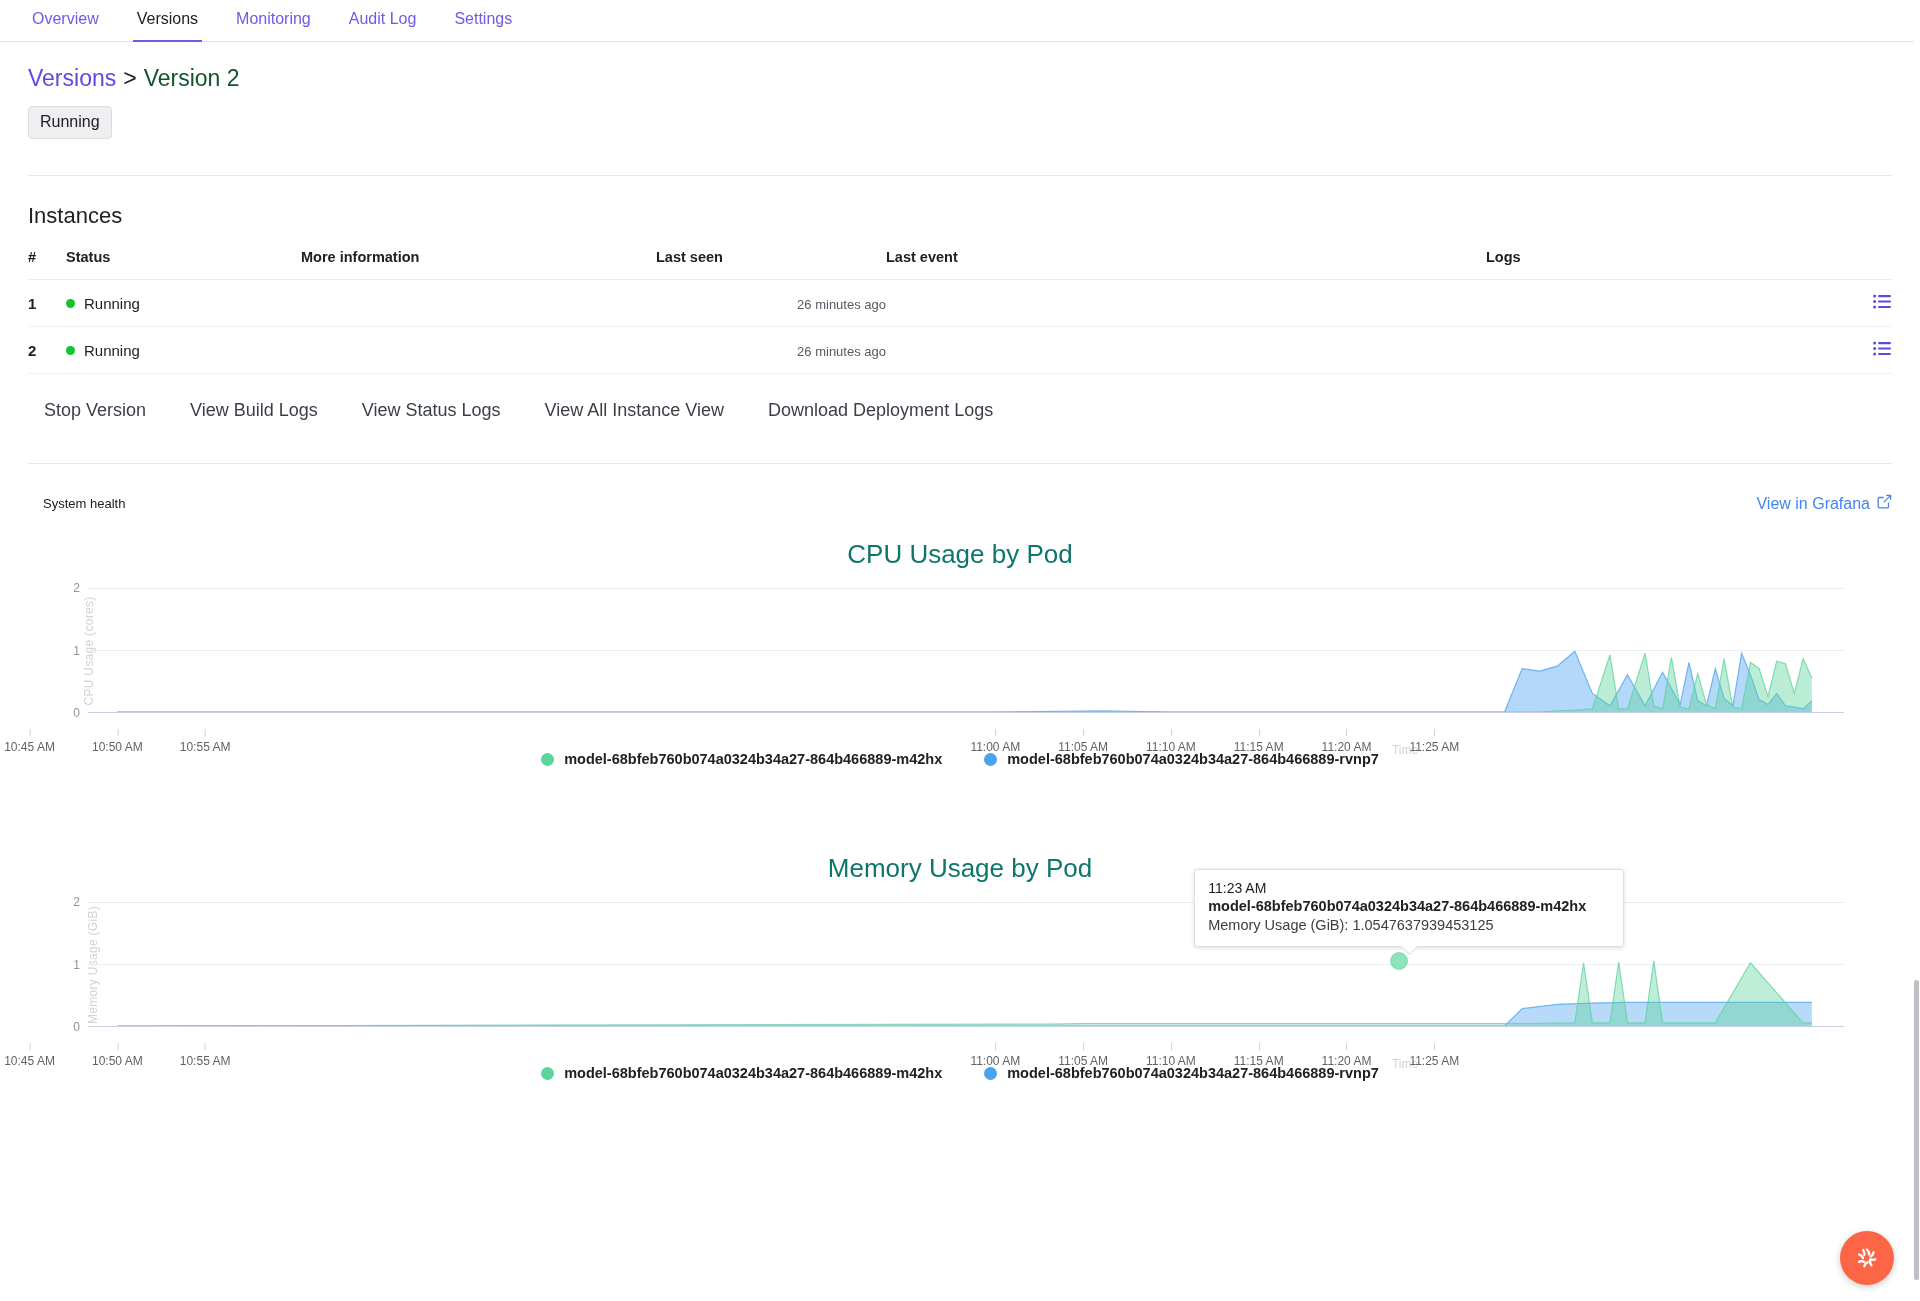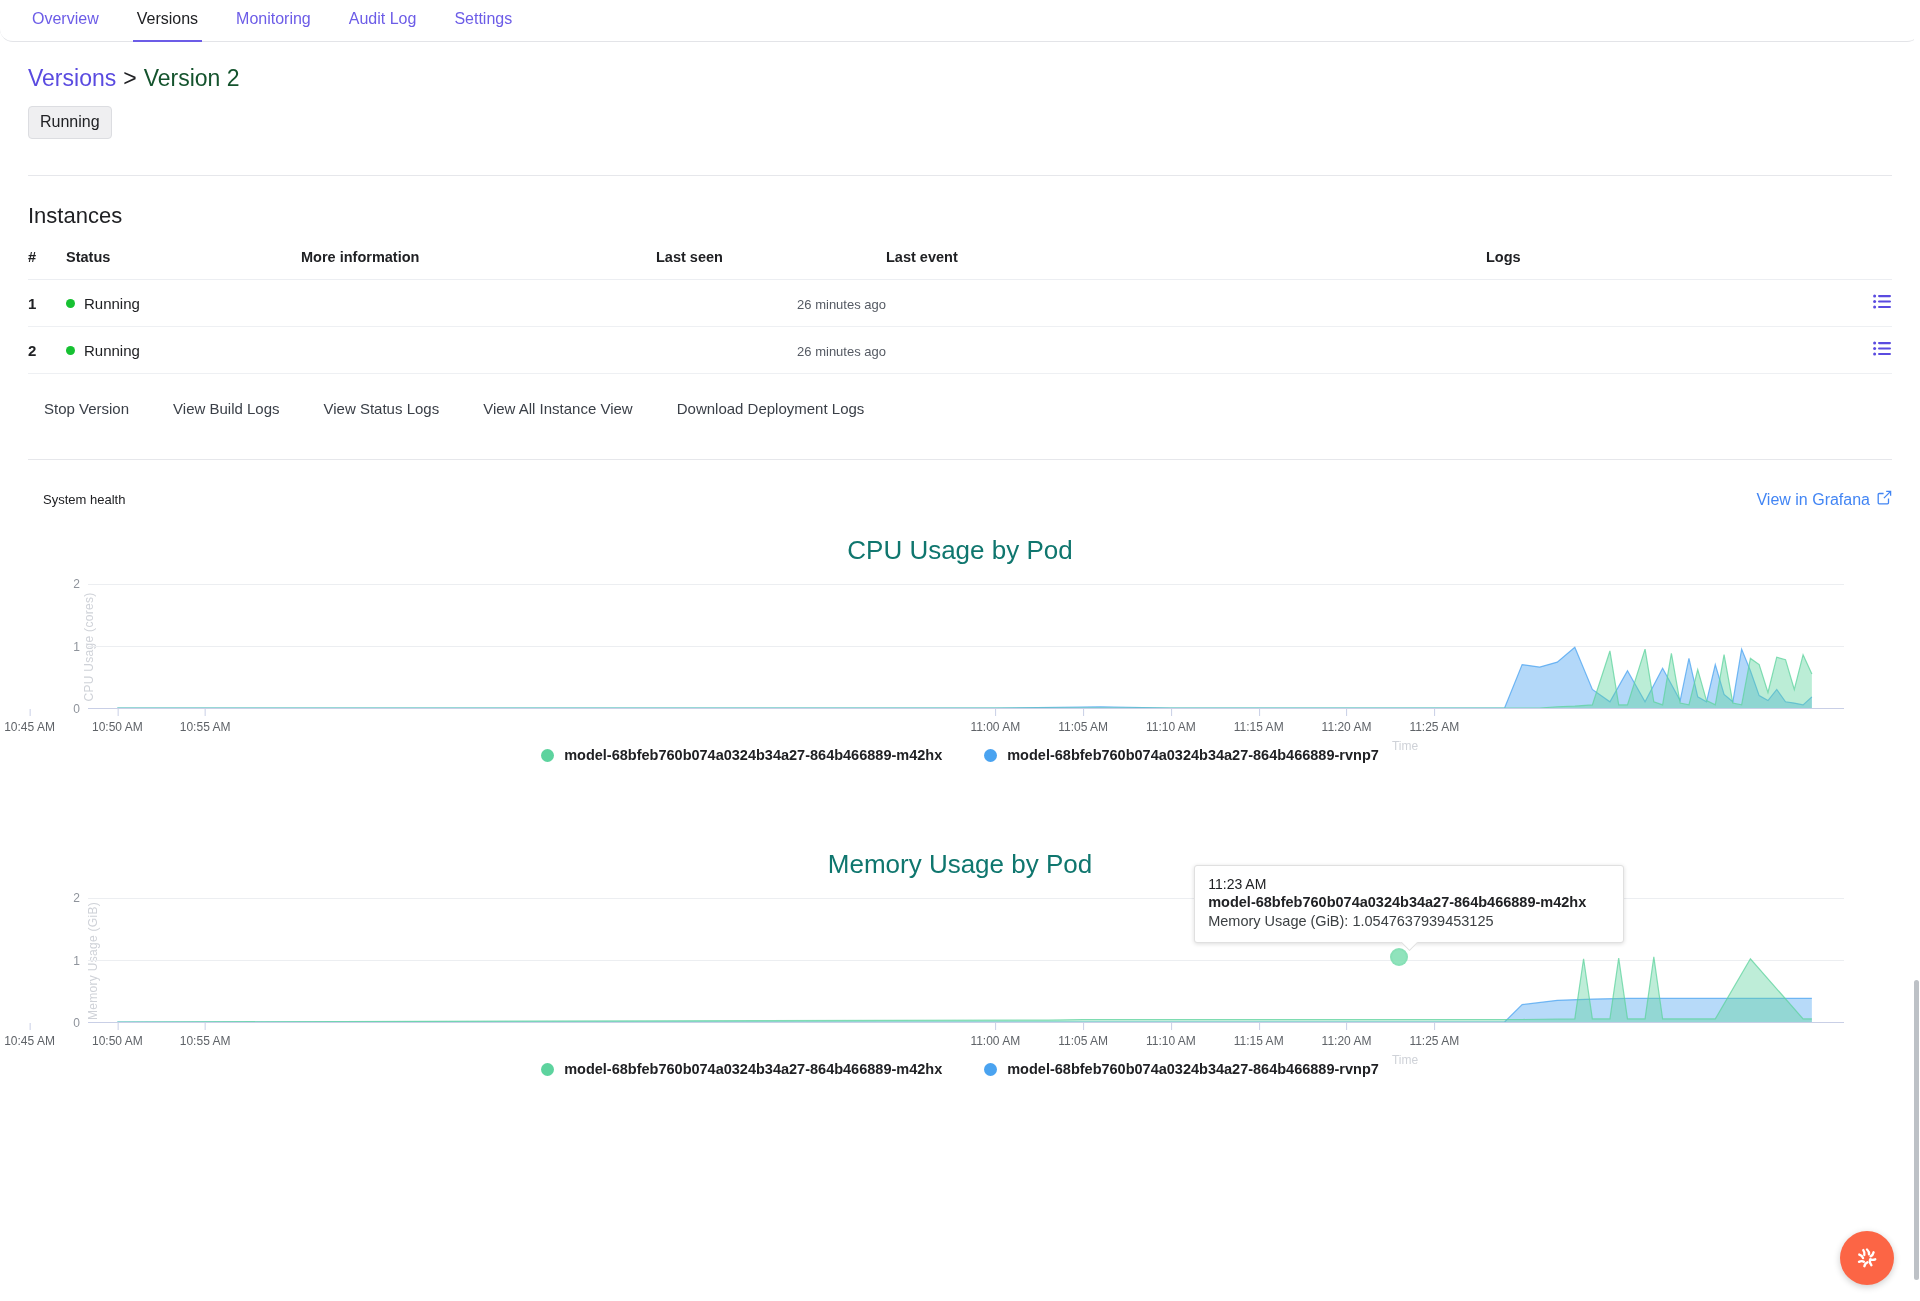--- a/index.html
+++ b/index.html
@@ -17,21 +17,20 @@
 
   
   .tabbar {
     display: flex;
     align-items: flex-end;
     gap: 30px;
     padding: 0 28px;
     height: 42px;
     border-bottom: 1px solid #e3e4e8;
     background: #fff;
-    border-radius: 13px;
   }
   .tab {
     font-size: 16px;
     line-height: 20px;
     padding: 0 4px 12px 4px;
     color: #6c5ce7;
     cursor: pointer;
     position: relative;
     white-space: nowrap;
   }
@@ -124,21 +123,21 @@
   .logs-icon { display: inline-block; cursor: pointer; }
 
   
   .actions {
     display: flex;
     align-items: center;
     gap: 44px;
     margin: 26px 0 0 44px;
   }
   .action-link {
-    font-size: 15px;
+    font-size: 18px;
     color: #3a3f47;
     cursor: pointer;
     white-space: nowrap;
   }
 
   
   .sys-head {
     margin: 42px 28px 0 28px;
     padding-top: 30px;
     border-top: 1px solid #e6e7eb;
@@ -202,21 +201,21 @@
   .plot-area svg { position: absolute; inset: 0; width: 100%; height: 100%; display: block; }
   .x-axis {
     position: absolute;
     left: 60px;
     right: 48px;
     top: 125px;
     height: 34px;
   }
   .x-tick {
     position: absolute;
-    top: 0;
+    top: 16px;
     transform: translateX(-50%);
     font-size: 12px;
     color: #5f6368;
     white-space: nowrap;
     padding-top: 11px;
   }
   .x-tick::before {
     content: "";
     position: absolute;
     left: 50%;

